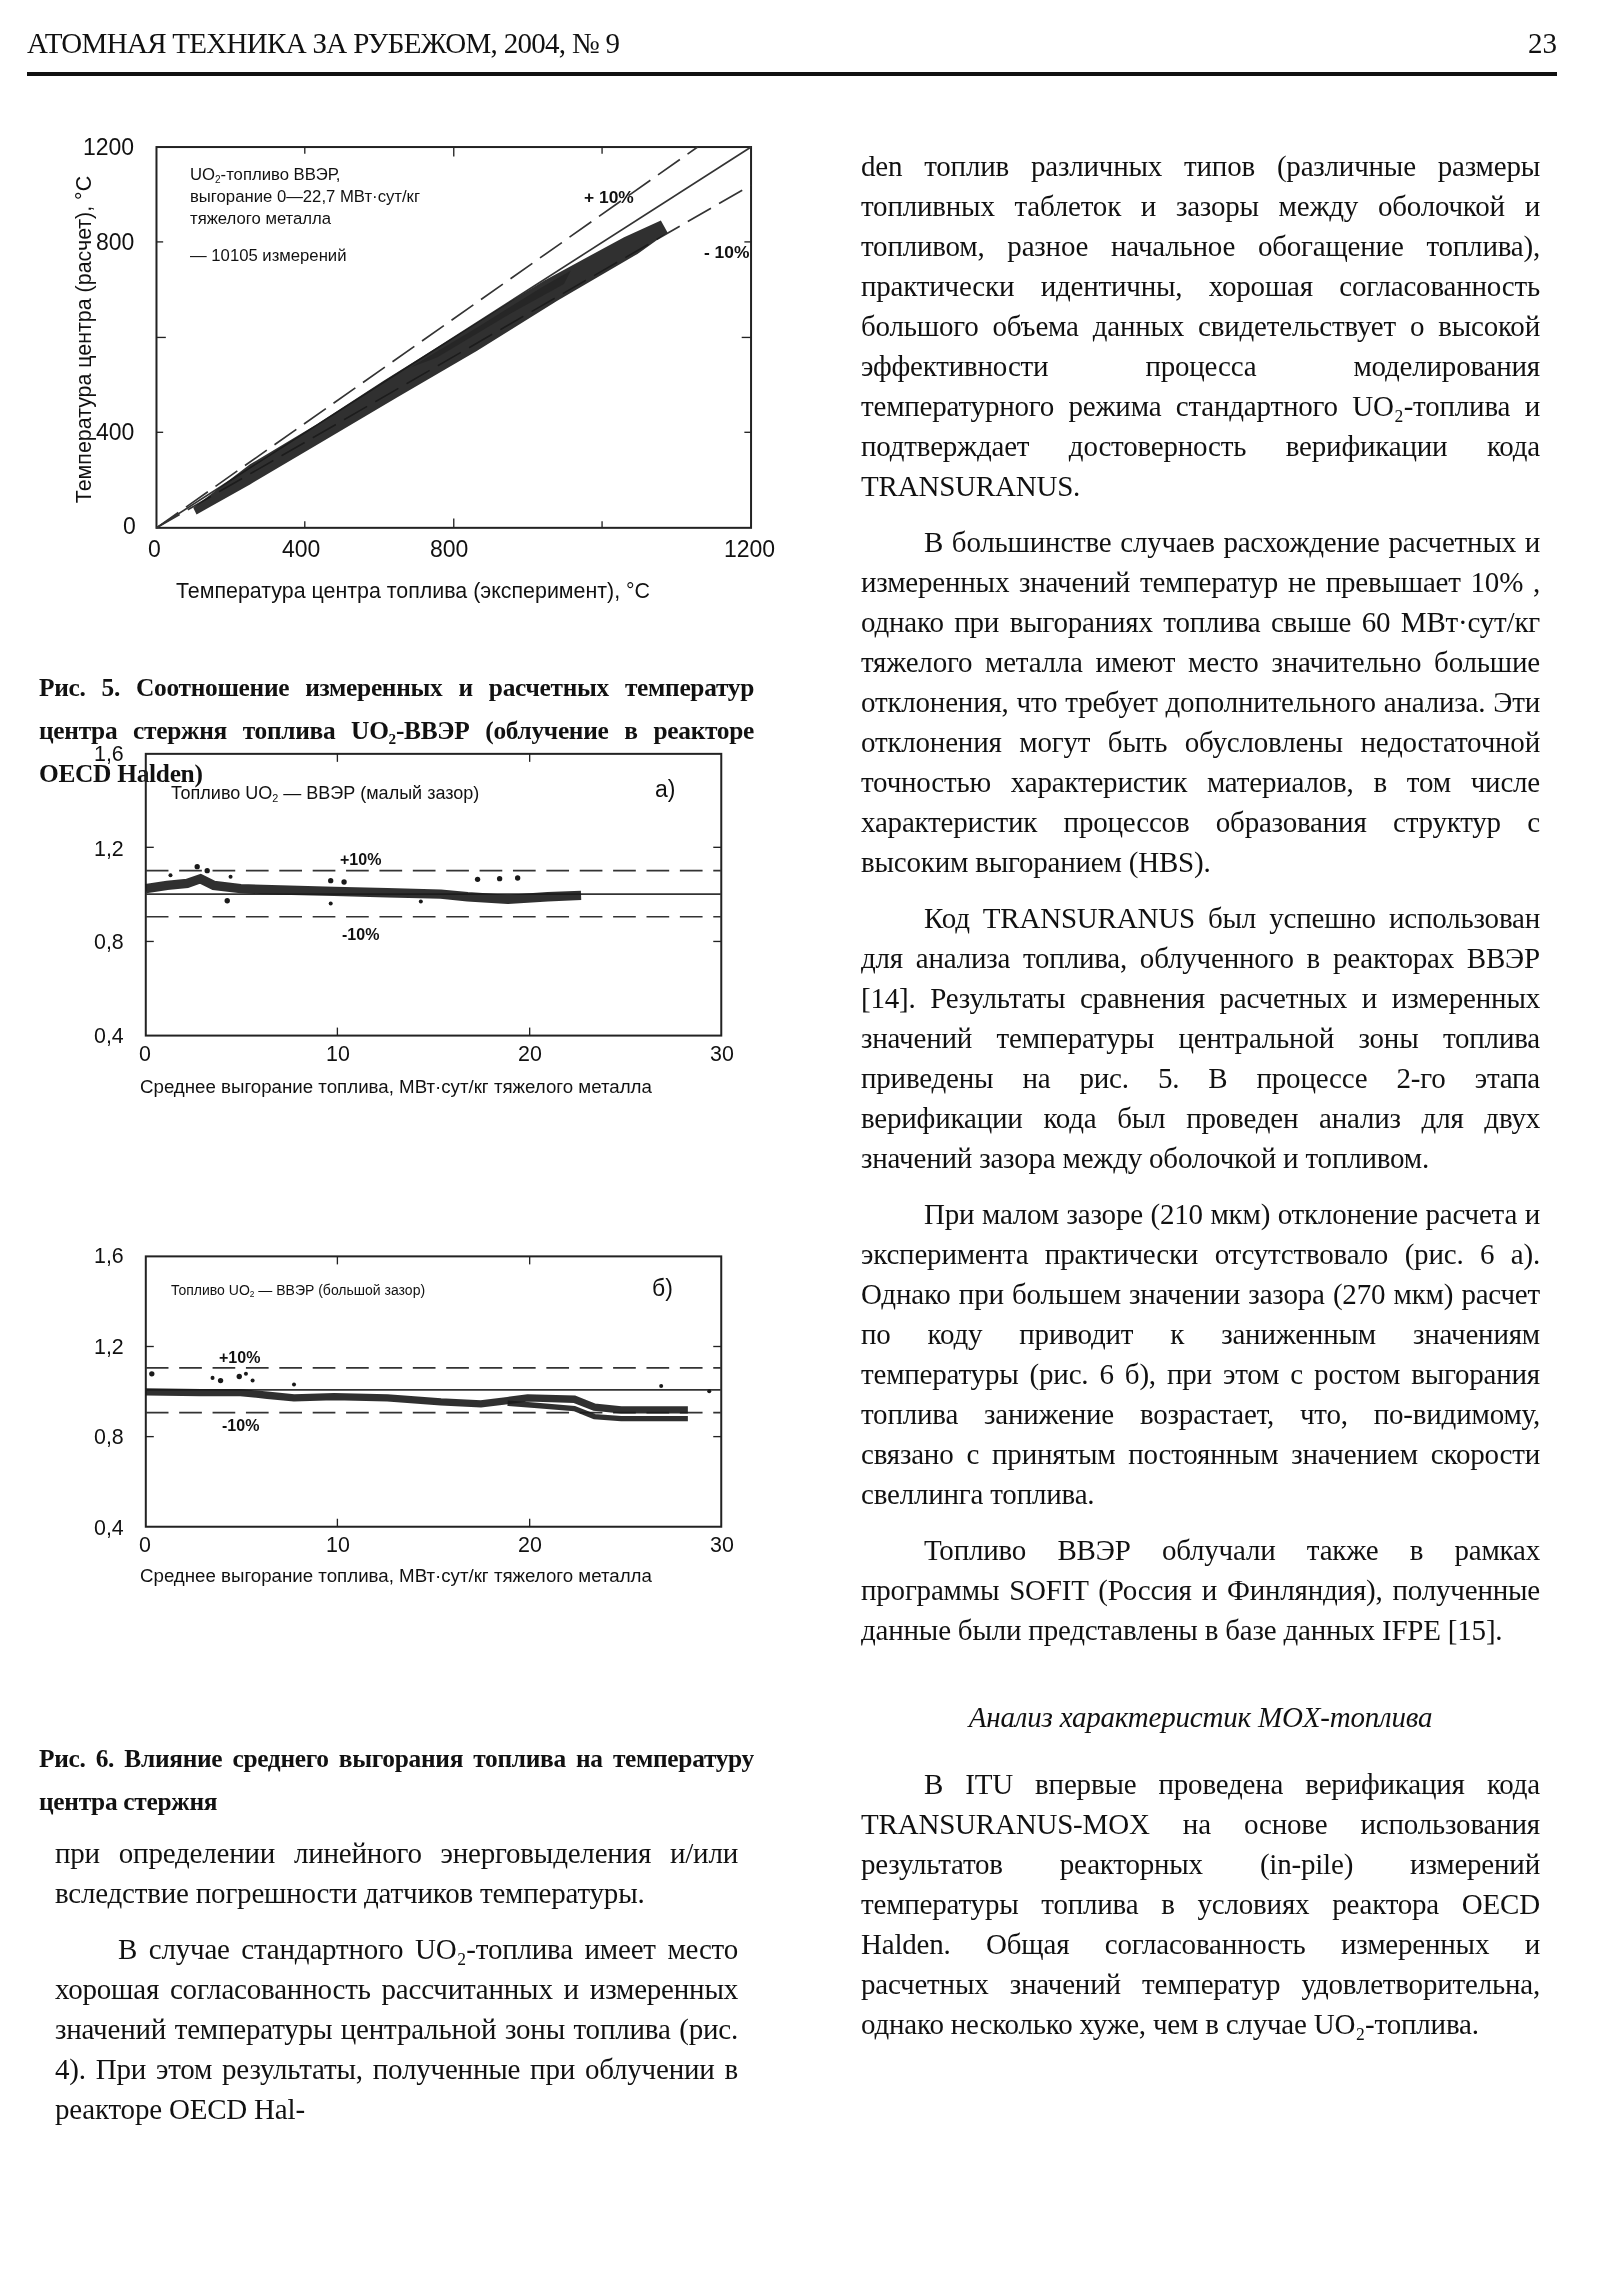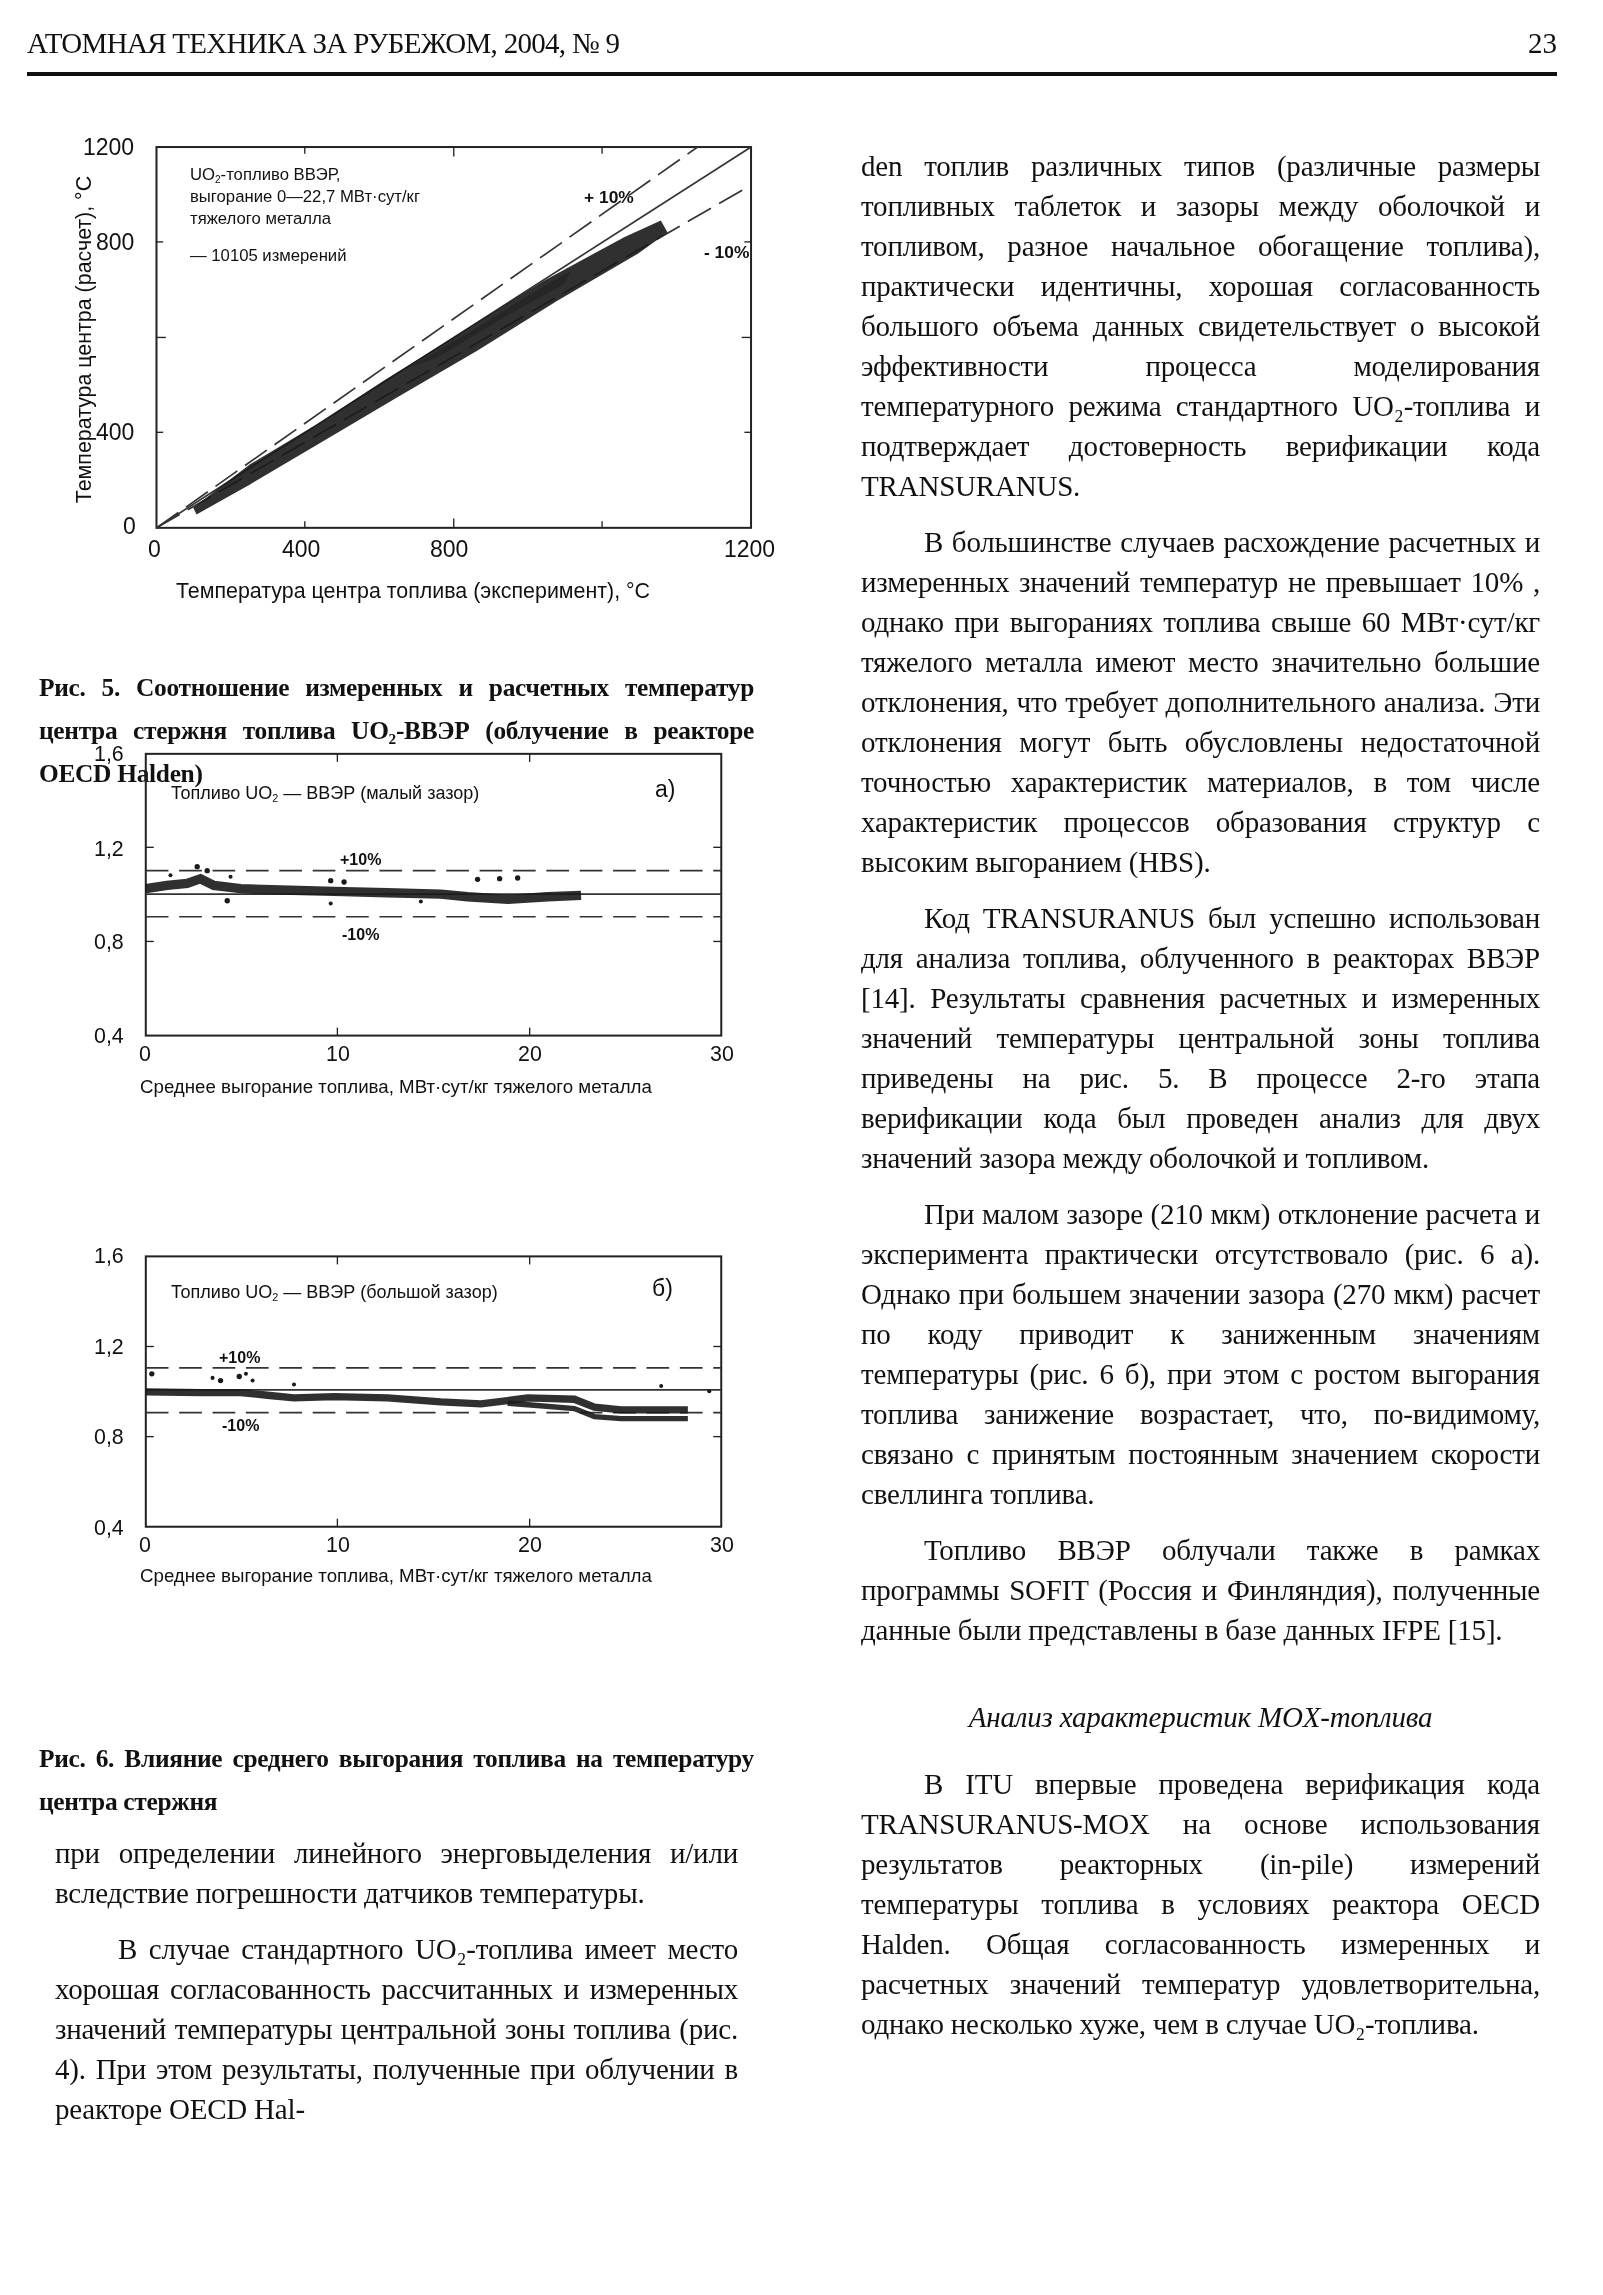--- a/index.html
+++ b/index.html
@@ -161,21 +161,21 @@
   </svg>
   <span style="position:absolute;left:27px;top:21.4px;font-size:21.4px;">1,6</span>
   <span style="position:absolute;left:27px;top:112px;font-size:21.4px;">1,2</span>
   <span style="position:absolute;left:27px;top:202px;font-size:21.4px;">0,8</span>
   <span style="position:absolute;left:27px;top:293px;font-size:21.4px;">0,4</span>
   <span style="position:absolute;left:72px;top:310px;font-size:21.4px;">0</span>
   <span style="position:absolute;left:259px;top:310px;font-size:21.4px;">10</span>
   <span style="position:absolute;left:451px;top:310px;font-size:21.4px;">20</span>
   <span style="position:absolute;left:643px;top:310px;font-size:21.4px;">30</span>
   <span style="position:absolute;left:73px;top:342px;font-size:18.7px;white-space:nowrap;">Среднее выгорание топлива, МВт·сут/кг тяжелого металла</span>
-  <div style="position:absolute;left:104px;top:59px;font-size:18px;white-space:nowrap;">
+  <div style="position:absolute;left:104px;top:59px;font-size:14px;white-space:nowrap;">
     <span>Топливо UO</span><sub>2</sub><span> — ВВЭР (большой зазор)</span>
   </div>
   <span style="position:absolute;left:585px;top:52px;font-size:23px;">б)</span>
   <span style="position:absolute;left:152px;top:126px;font-size:16px;font-weight:bold;">+10%</span>
   <span style="position:absolute;left:155px;top:194px;font-size:16px;font-weight:bold;">-10%</span>
 </div>
 
 <div class="caption" style="left:39px;top:1737px;width:715px;">Рис. 6. Влияние среднего выгорания топлива на температуру центра стержня</div>
 
 <div class="col" style="left:39px;top:1817px;width:715px;">

